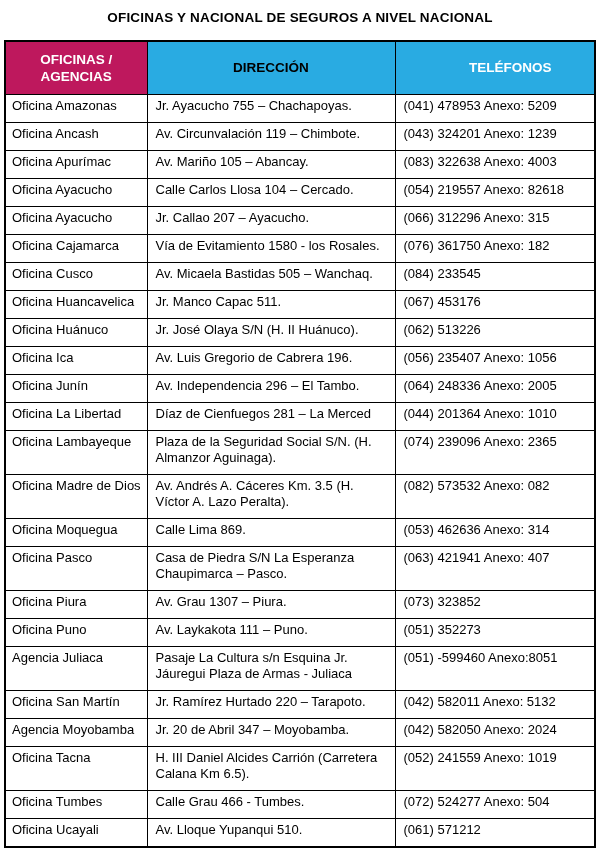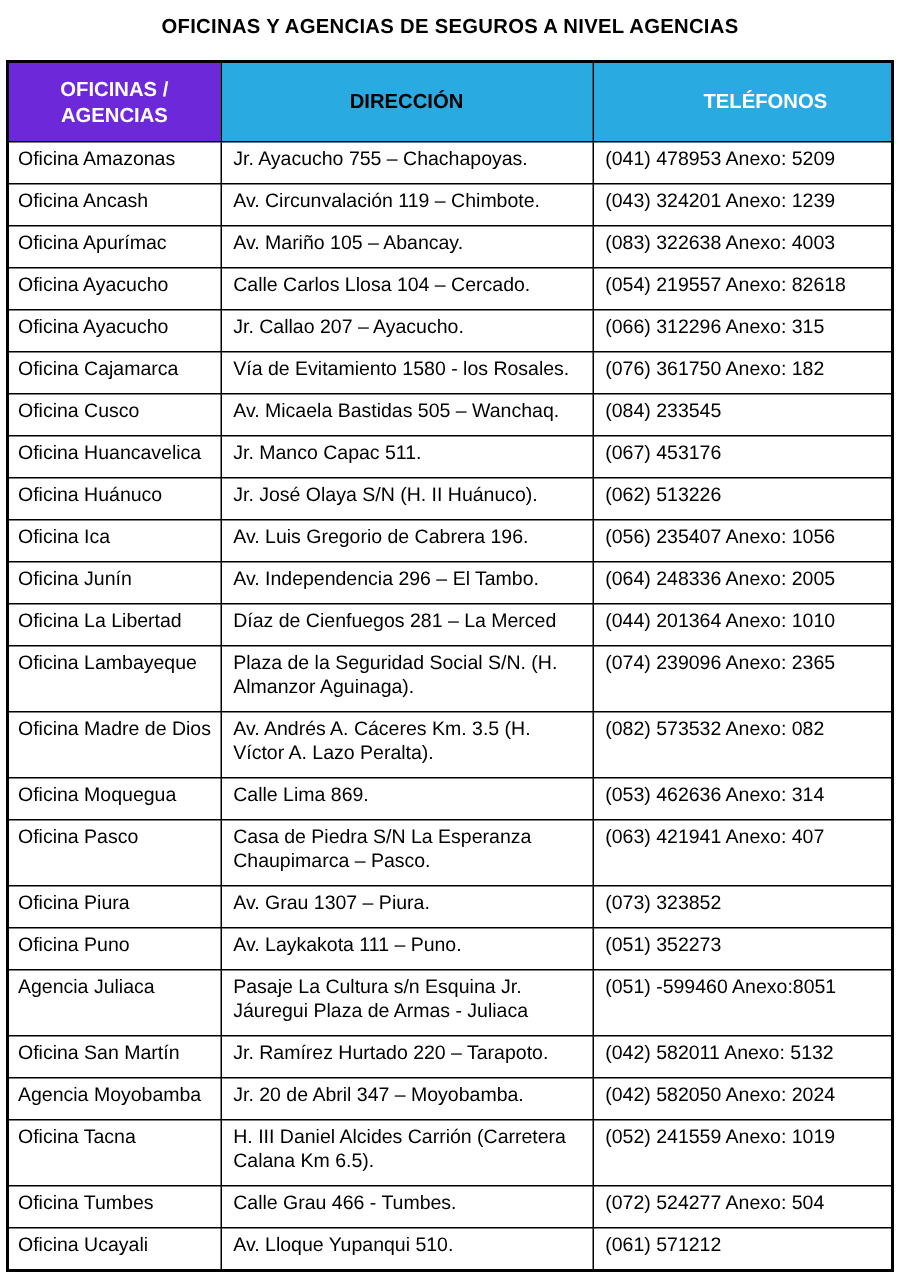--- a/index.html
+++ b/index.html
@@ -46,31 +46,31 @@
     vertical-align: top;
     padding: 3px 4px 8px 6px;
     background: #ffffff;
   }
   td.cell-address { padding-left: 8px; }
   td.cell-phone   { padding-left: 8px; }
 </style>
 </head>
 <body>
 
-<div class="page-title">OFICINAS Y AGENCIAS DE SEGUROS A NIVEL AGENCIAS</div>
+<div class="page-title">OFICINAS Y NACIONAL DE SEGUROS A NIVEL NACIONAL</div>
 
 <table class="offices">
   <colgroup>
     <col class="c-office">
     <col class="c-address">
     <col class="c-phone">
   </colgroup>
   <thead>
     <tr>
-      <th style="background: #6d28d9; color: rgb(255, 255, 255);">OFICINAS / AGENCIAS</th>
+      <th style="background: #be185d; color: rgb(255, 255, 255);">OFICINAS / AGENCIAS</th>
       <th style="background: rgb(41, 171, 226); color: #000000;">DIRECCIÓN</th>
       <th style="background: rgb(41, 171, 226); color: rgb(255, 255, 255); padding-left: 45px;">TELÉFONOS</th>
     </tr>
   </thead>
   <tbody>
       <tr>
         <td class="cell-office">Oficina Amazonas</td>
         <td class="cell-address">Jr. Ayacucho 755 – Chachapoyas.</td>
         <td class="cell-phone">(041) 478953 Anexo: 5209</td>
       </tr>

